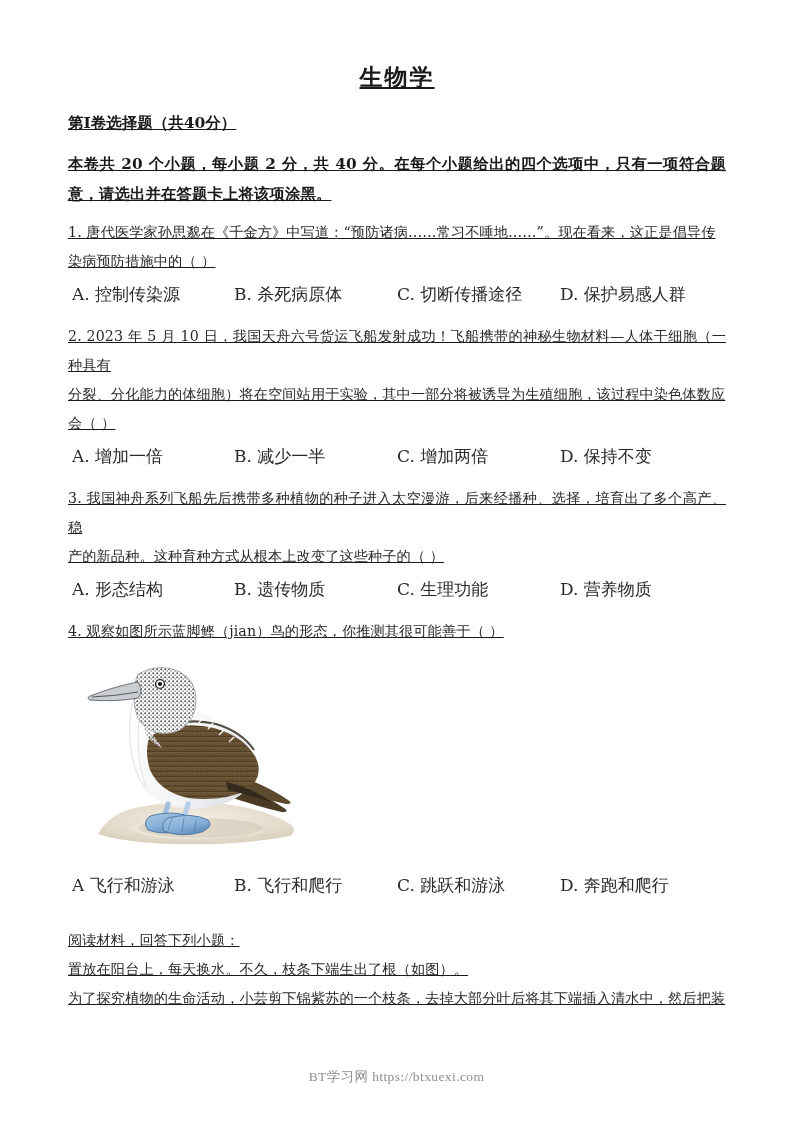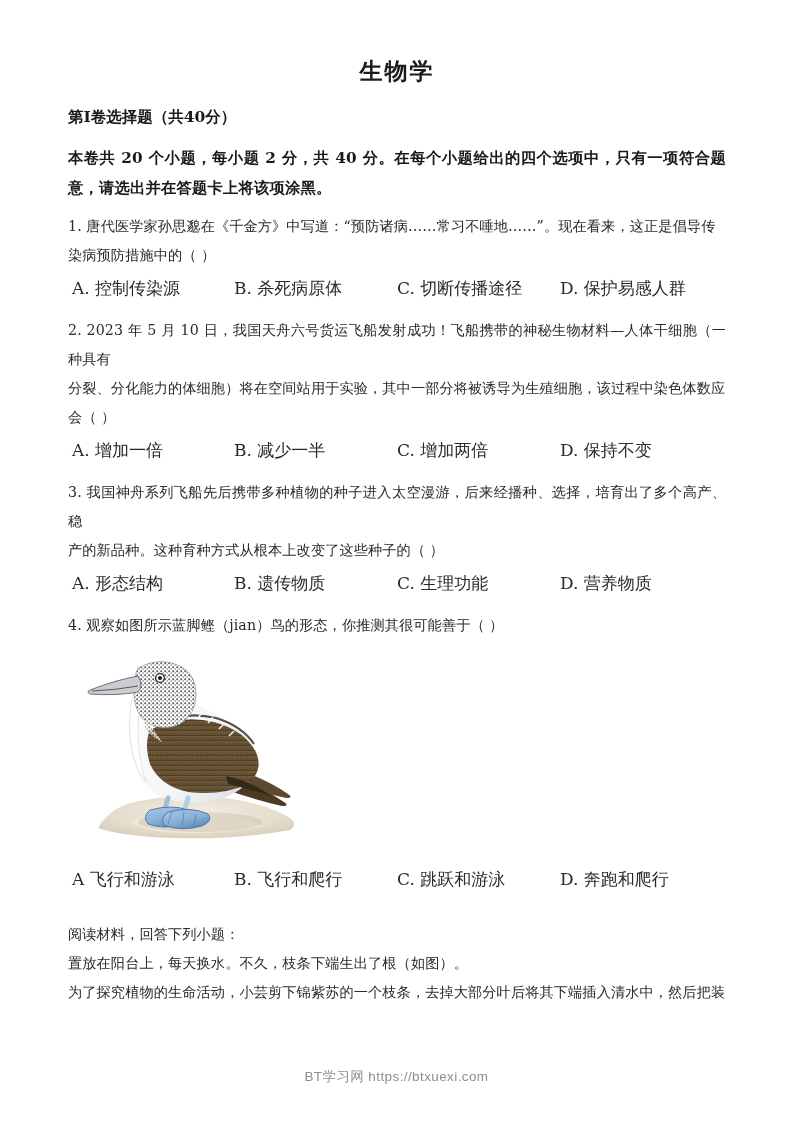--- a/index.html
+++ b/index.html
@@ -18,22 +18,23 @@
   .page {
     position: absolute;
     inset: 0;
     width: 793px;
     height: 1122px;
     background: #fff;
   }
   .content {
     position: absolute;
     left: 68px;
-    top: 0;
+    top: 6px;
     width: 658px;
+    text-decoration: underline;
   }
 
   
   .doc-title {
     text-align: center;
     font-size: 23px;
     font-weight: bold;
     letter-spacing: 2px;
     margin: 0;
     padding-top: 57px;
@@ -111,21 +112,21 @@
 
   
   .footer {
     position: absolute;
     left: 0;
     top: 1068px;
     width: 793px;
     text-align: center;
     font-size: 13.5px;
     color: #8e8e8e;
-    font-family: Liberation Sans, sans-serif;
+    font-family: Liberation Serif, serif;
     letter-spacing: 0.4px;
   }
 </style>
 </head>
 <body>
 
 <div class="page">
   <div class="content">
 
     <h1 class="doc-title">生物学</h1>

